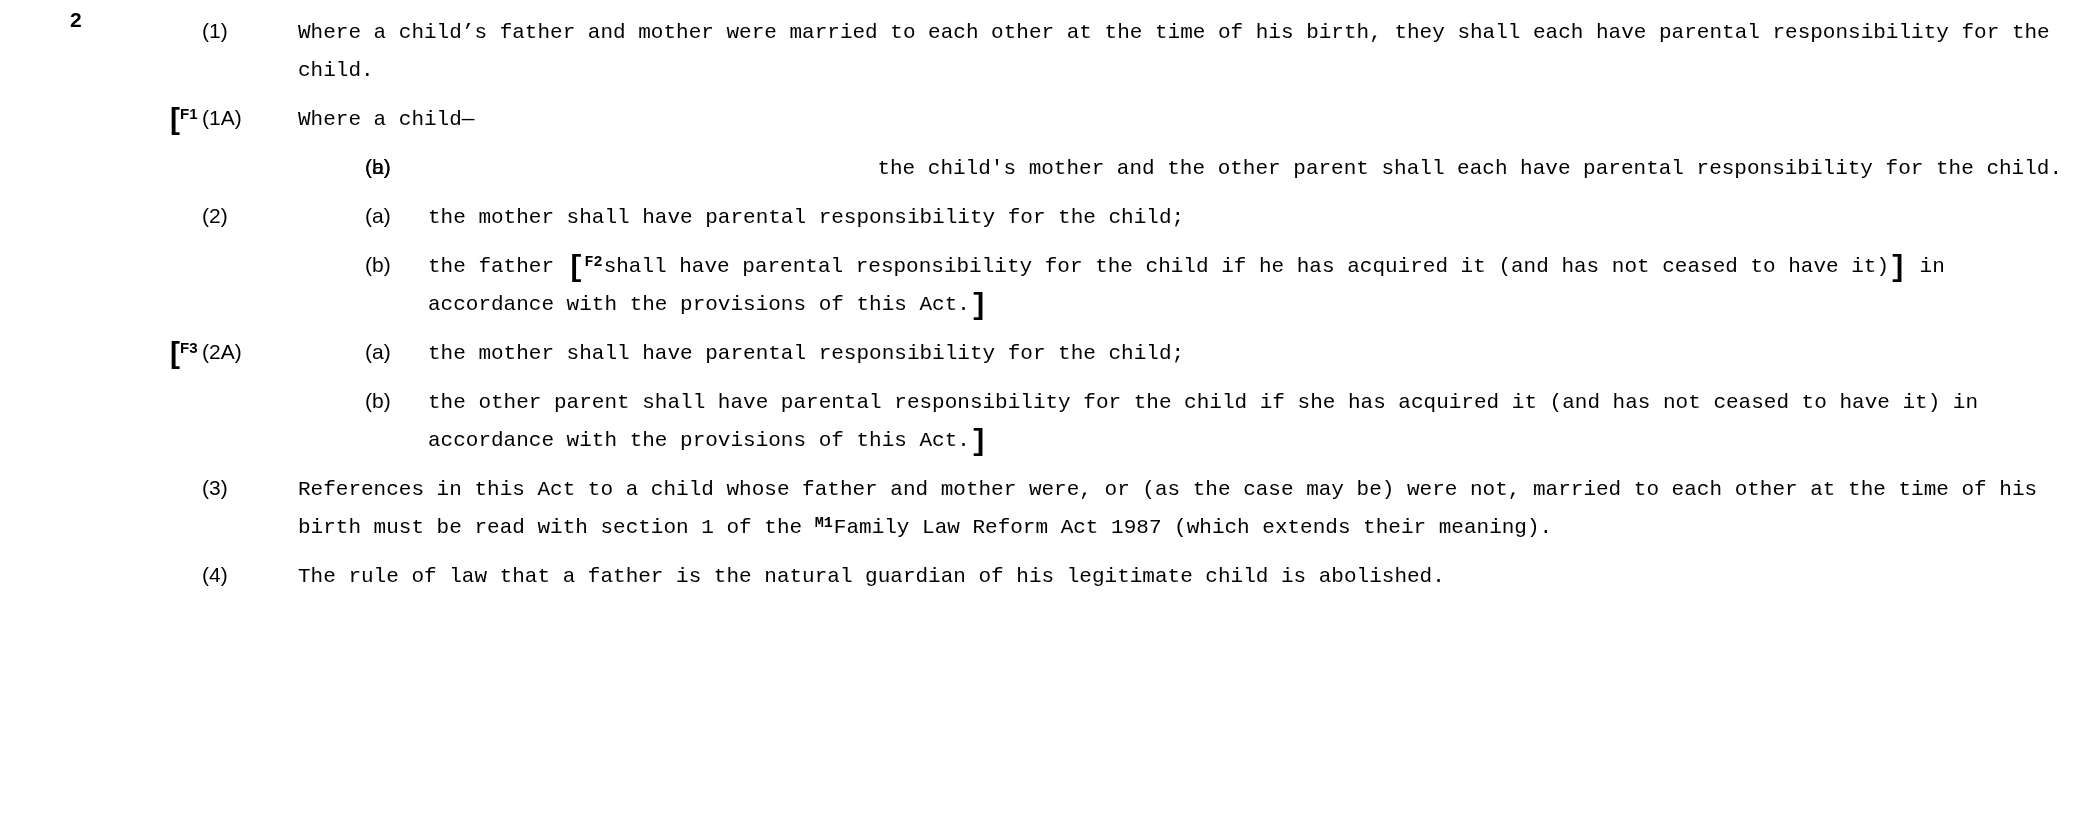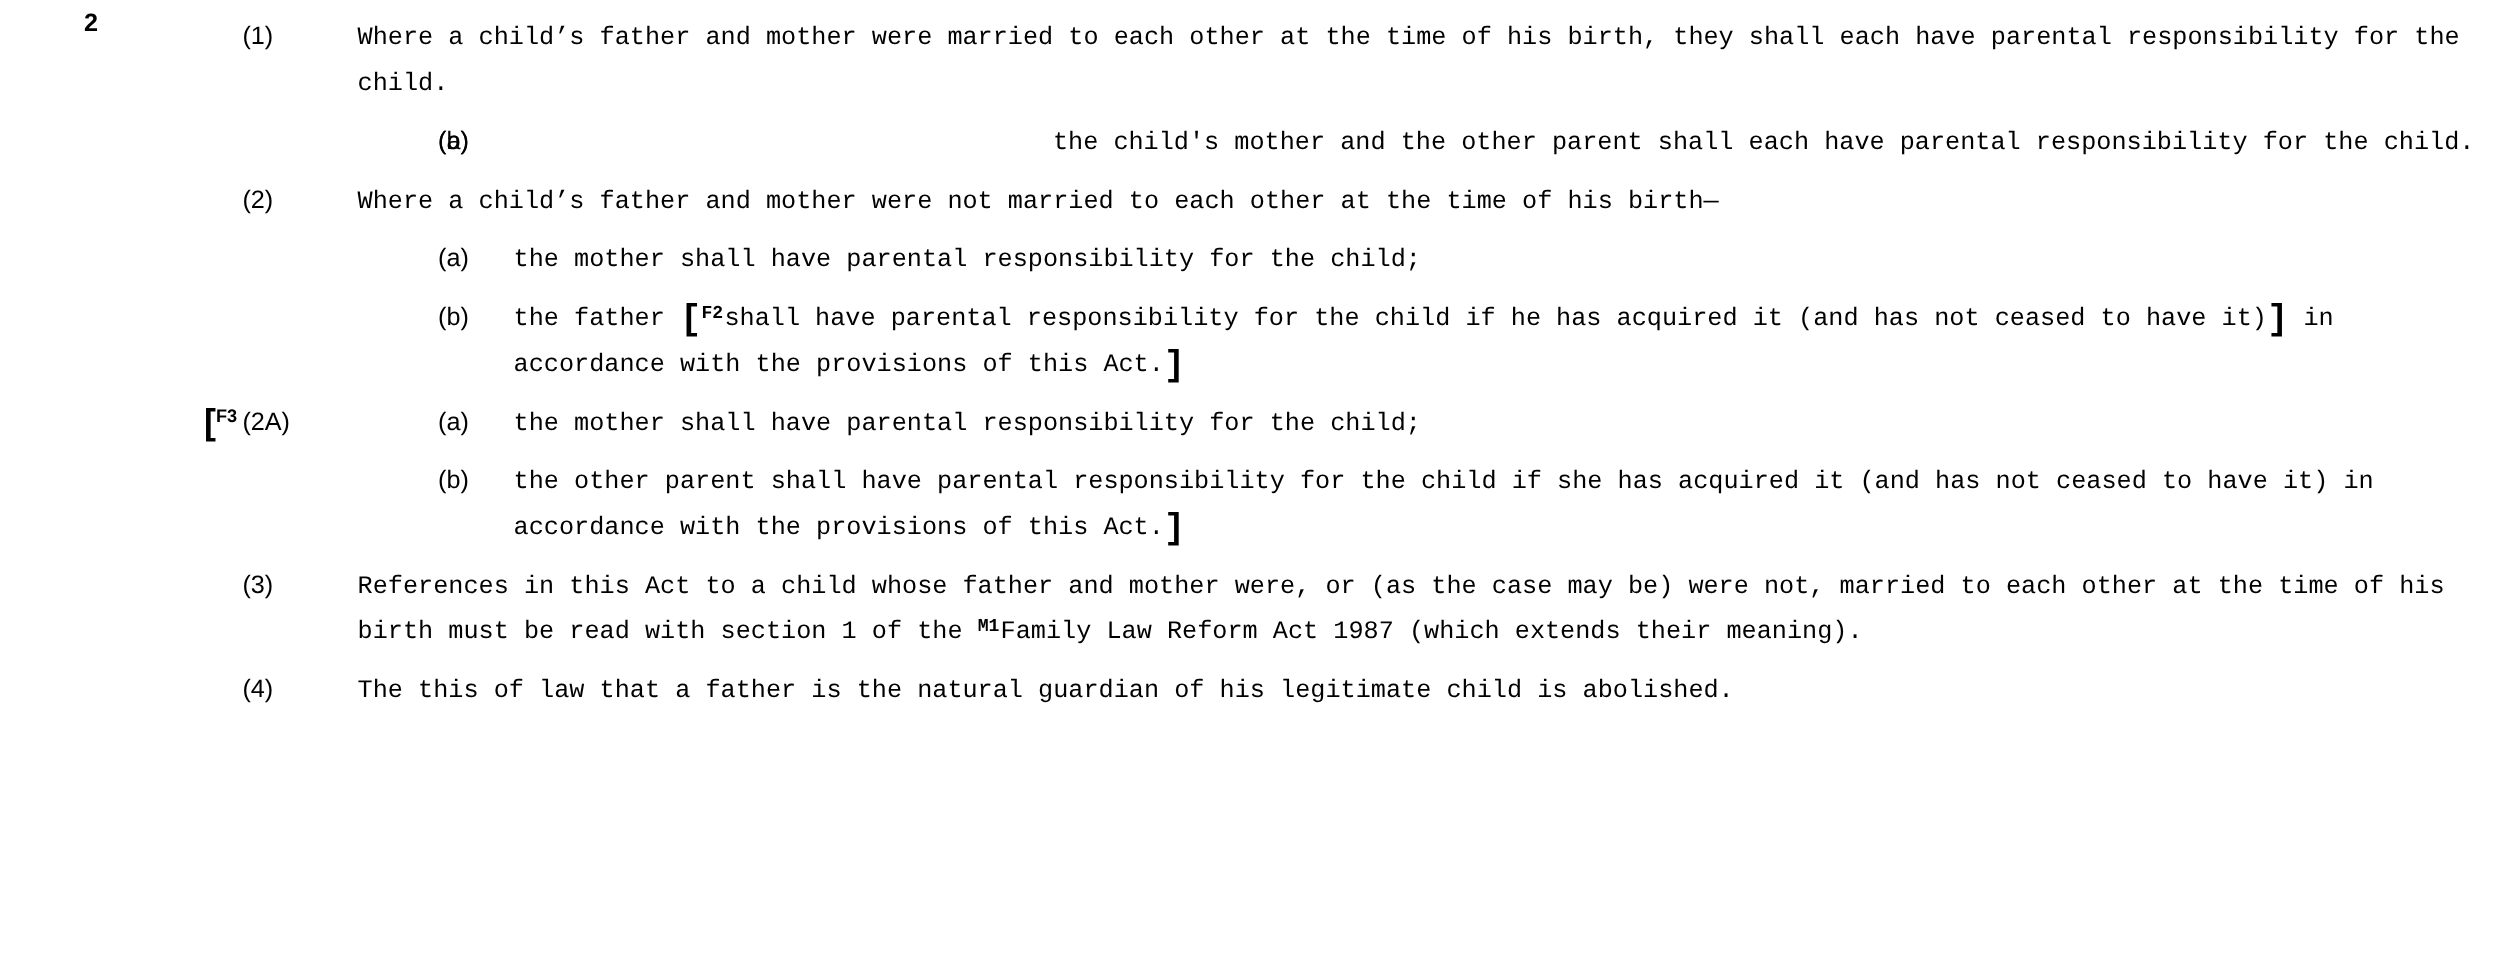--- a/index.html
+++ b/index.html
@@ -58,36 +58,40 @@
 
   <div class="row heading">
     <span class="sec-num">2</span>
   </div>
 
   <div class="row subsection">
     <span class="num">(1)</span>
     <span class="prov-text">Where a child’s father and mother were married to each other at the time of his birth, they shall each have parental responsibility for the child.</span>
   </div>
 
+  <div class="row subsection">
+    <span class="open-marker"><span class="big-bracket">[</span><span class="sup-ref">F1</span></span>
+    <span class="num">(1A)</span>
+    <span class="prov-text">Where a child—</span>
+  </div>
 
   <div class="row item">
     <span class="num">(a)</span>
   </div>
 
   <div class="row item">
     <span class="num">(b)</span>
   </div>
 
   <div class="row continuation">
     <span class="prov-text">the child's mother and the other parent shall each have parental responsibility for the child.</span>
   </div>
 
   <div class="row subsection">
     <span class="num">(2)</span>
-    <span class="prov-text">Where a child’s father and mother were not married to each other at the time of his birth—</span>
   </div>
 
   <div class="row item">
     <span class="num">(a)</span>
     <span class="prov-text">the mother shall have parental responsibility for the child;</span>
   </div>
 
   <div class="row item">
     <span class="num">(b)</span>
     <span class="prov-text">the father <span class="big-bracket">[</span><span class="sup-ref">F2</span>shall have parental responsibility for the child if he has acquired it (and has not ceased to have it)<span class="big-bracket">]</span> in accordance with the provisions of this Act.<span class="big-bracket">]</span></span>
@@ -108,16 +112,16 @@
     <span class="prov-text">the other parent shall have parental responsibility for the child if she has acquired it (and has not ceased to have it) in accordance with the provisions of this Act.<span class="big-bracket">]</span></span>
   </div>
 
   <div class="row subsection">
     <span class="num">(3)</span>
     <span class="prov-text">References in this Act to a child whose father and mother were, or (as the case may be) were not, married to each other at the time of his birth must be read with section 1 of the <span class="sup-ref">M1</span>Family Law Reform Act 1987 (which extends their meaning).</span>
   </div>
 
   <div class="row subsection">
     <span class="num">(4)</span>
-    <span class="prov-text">The this of law that a father is the natural guardian of his legitimate child is abolished.</span>
+    <span class="prov-text">The rule of law that a father is the natural guardian of his legitimate child is abolished.</span>
   </div>
 
 </main>
 
 </body></html>

